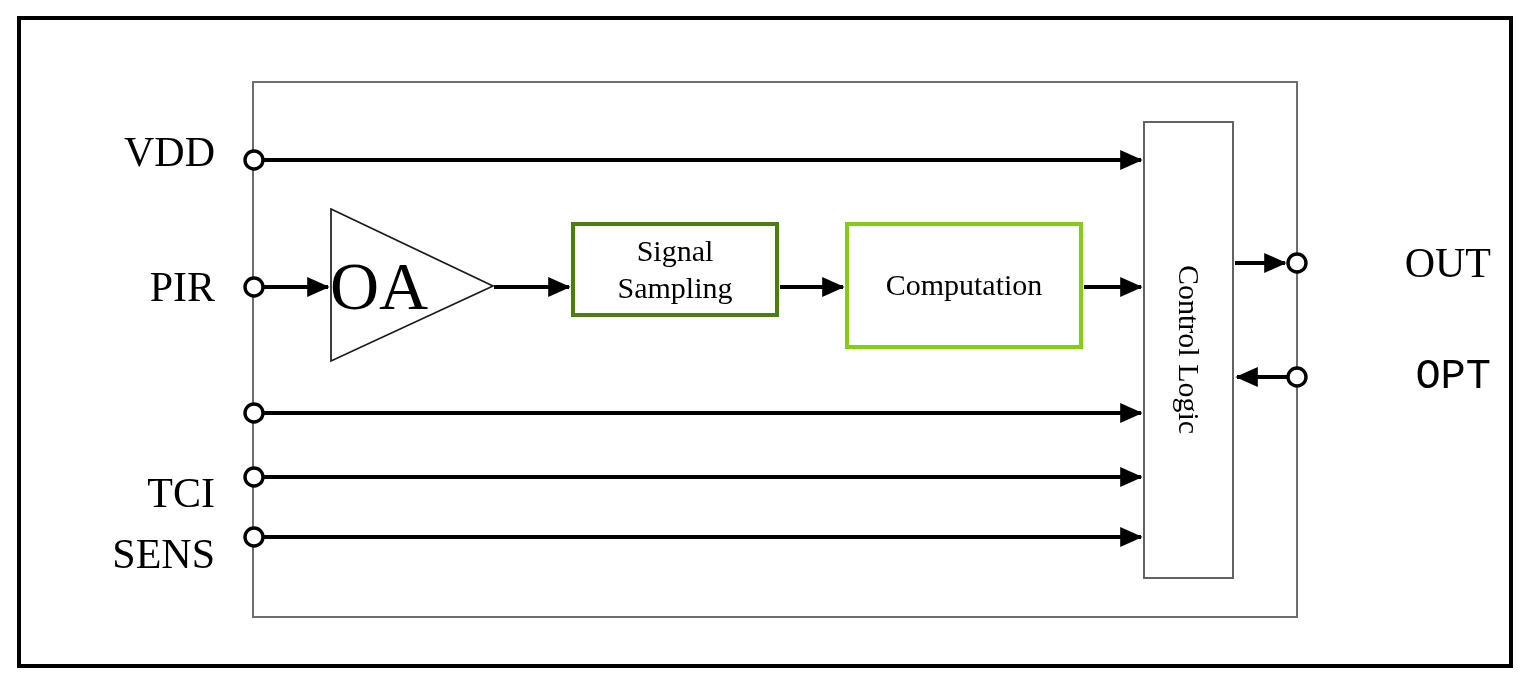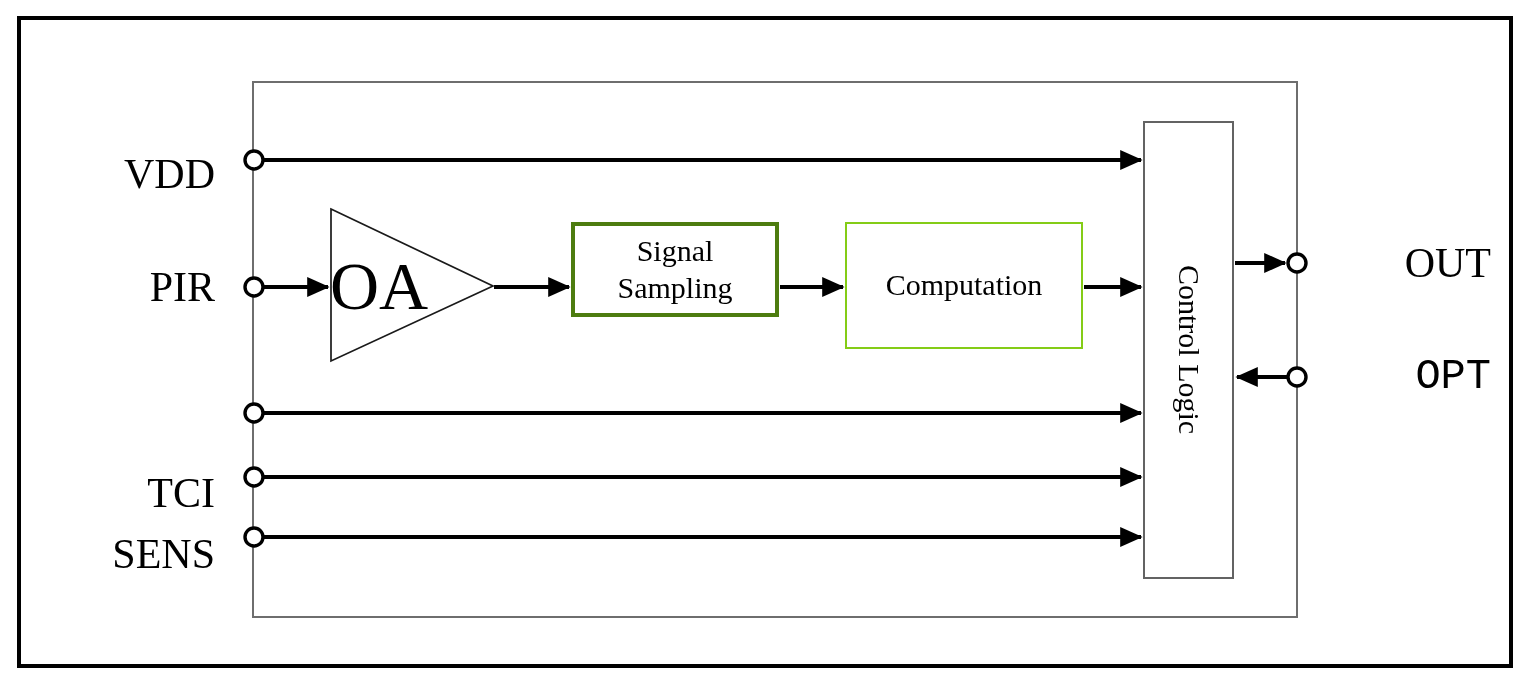--- a/index.html
+++ b/index.html
@@ -48,21 +48,21 @@
   }
   .block-signal-sampling {
     left: 571px; top: 222px;
     width: 208px; height: 95px;
     border: 4px solid #4d7c0f;
   }
   .block-signal-sampling .block-label { max-width: 170px; }
   .block-computation {
     left: 845px; top: 222px;
     width: 238px; height: 127px;
-    border: 2px solid #84cc16;
+    border: 4px solid #84cc16;
     text-align: right;
   }
   .block-control-logic {
     left: 1143px; top: 121px;
     width: 91px; height: 458px;
     border: 2px solid #636363;
   }
   .vertical-text {
     writing-mode: vertical-rl;
     text-orientation: mixed;
@@ -78,21 +78,21 @@
 
   
   .pin-label {
     height: 52px;
     line-height: 52px;
     font-size: 42px;
     white-space: nowrap;
   }
   .pin-label.left-side { left: 35px; width: 180px; text-align: right; }
   .pin-label.right-side { left: 1341px; width: 150px; text-align: right; }
-  .lbl-vdd  { top: 148px; }
+  .lbl-vdd  { top: 126px; }
   .lbl-pir  { top: 261px; }
   .lbl-cds  { top: 387px; }
   .lbl-tci  { top: 451px; margin-top: 16px; }
   .lbl-sens { top: 528px; }
   .lbl-out  { top: 237px; }
   .lbl-opt  { top: 351px; font-family: Liberation Mono, monospace; }
 
   
   .oa-label {
     left: 329px; top: 258px;

